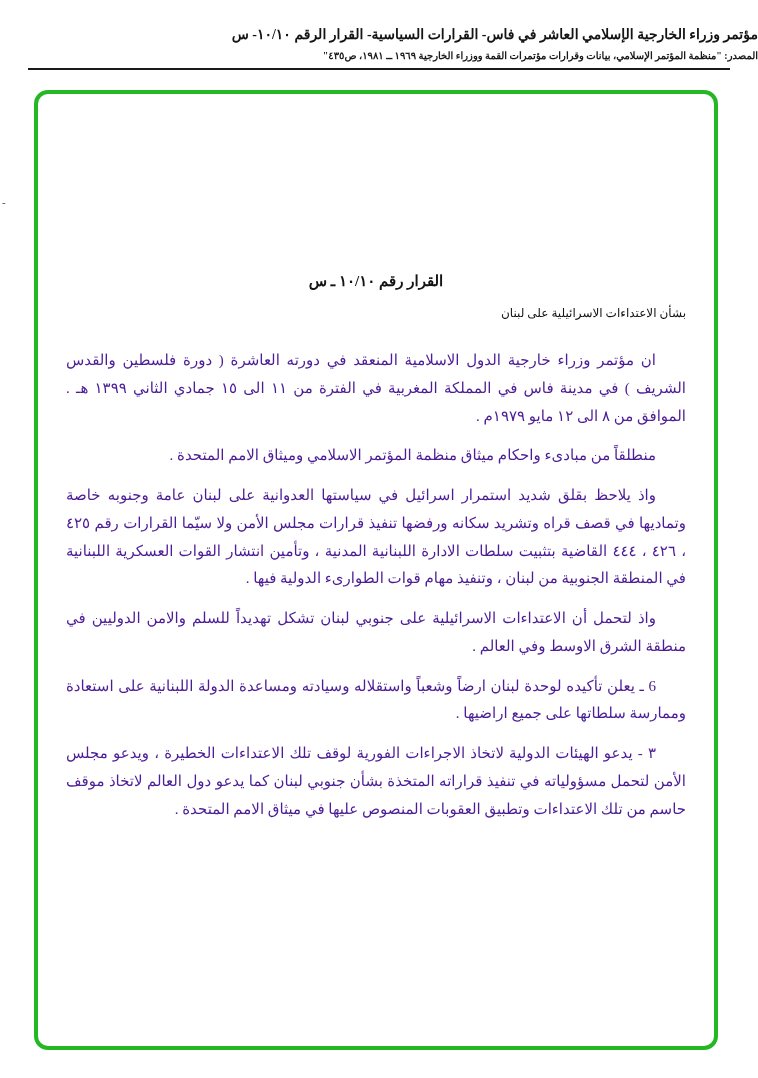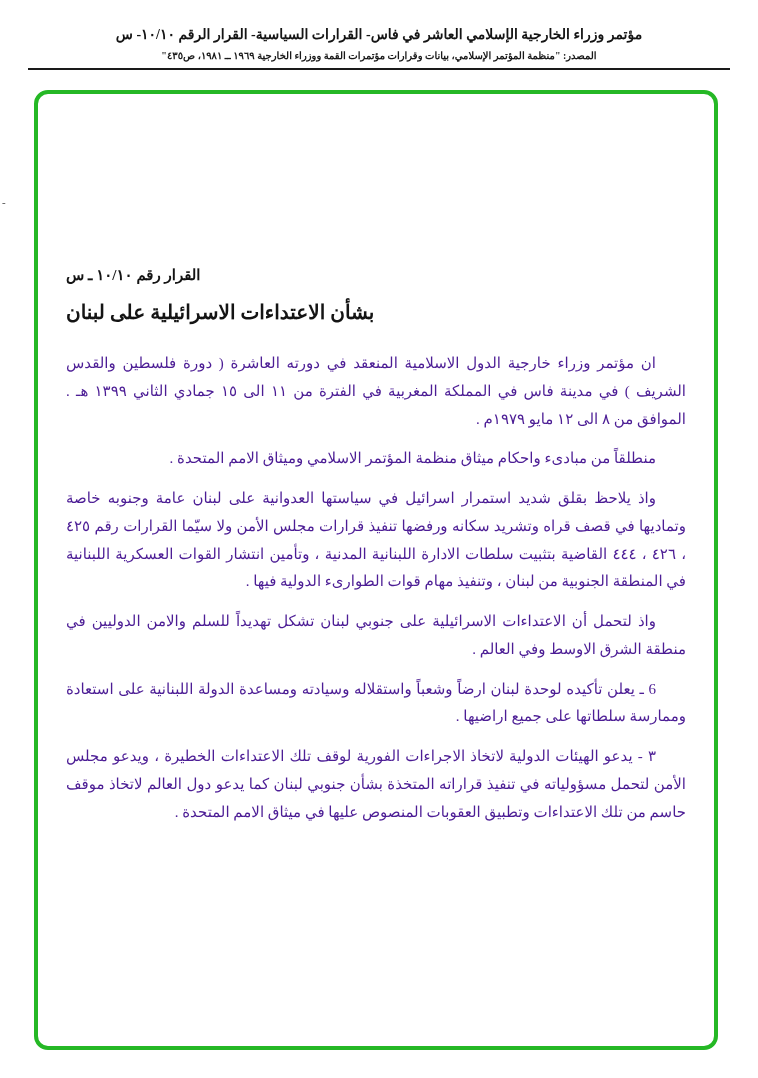--- a/index.html
+++ b/index.html
@@ -12,21 +12,20 @@
     position: relative;
     overflow: hidden;
   }
   .page {
     position: relative;
     width: 758px;
     height: 1078px;
     direction: rtl;
   }
   .doc-header {
-    text-align: center;
     padding-top: 26px;
   }
   .header-title {
     font-weight: bold;
     font-size: 14px;
     letter-spacing: 0.2px;
   }
   .header-source {
     font-weight: bold;
     font-size: 10px;
@@ -50,28 +49,29 @@
     top: 90px;
     right: 40px;
     left: 34px;
     bottom: 28px;
     border: 4px solid #25b825;
     border-radius: 14px;
     background: #ffffff;
     padding: 172px 28px 40px 28px;
   }
   .doc-title {
-    text-align: left;
+    text-align: center;
     font-weight: bold;
     font-size: 15px;
+    margin-top: 6px;
   }
   .doc-subtitle {
-    text-align: left;
-    font-weight: bold;
-    font-size: 20px;
+    text-align: right;
+    font-weight: normal;
+    font-size: 12px;
     margin-top: 16px;
   }
   .doc-body {
     margin-top: 26px;
   }
   .para {
     font-size: 15px;
     line-height: 1.85;
     text-align: justify;
     text-indent: 30px;

